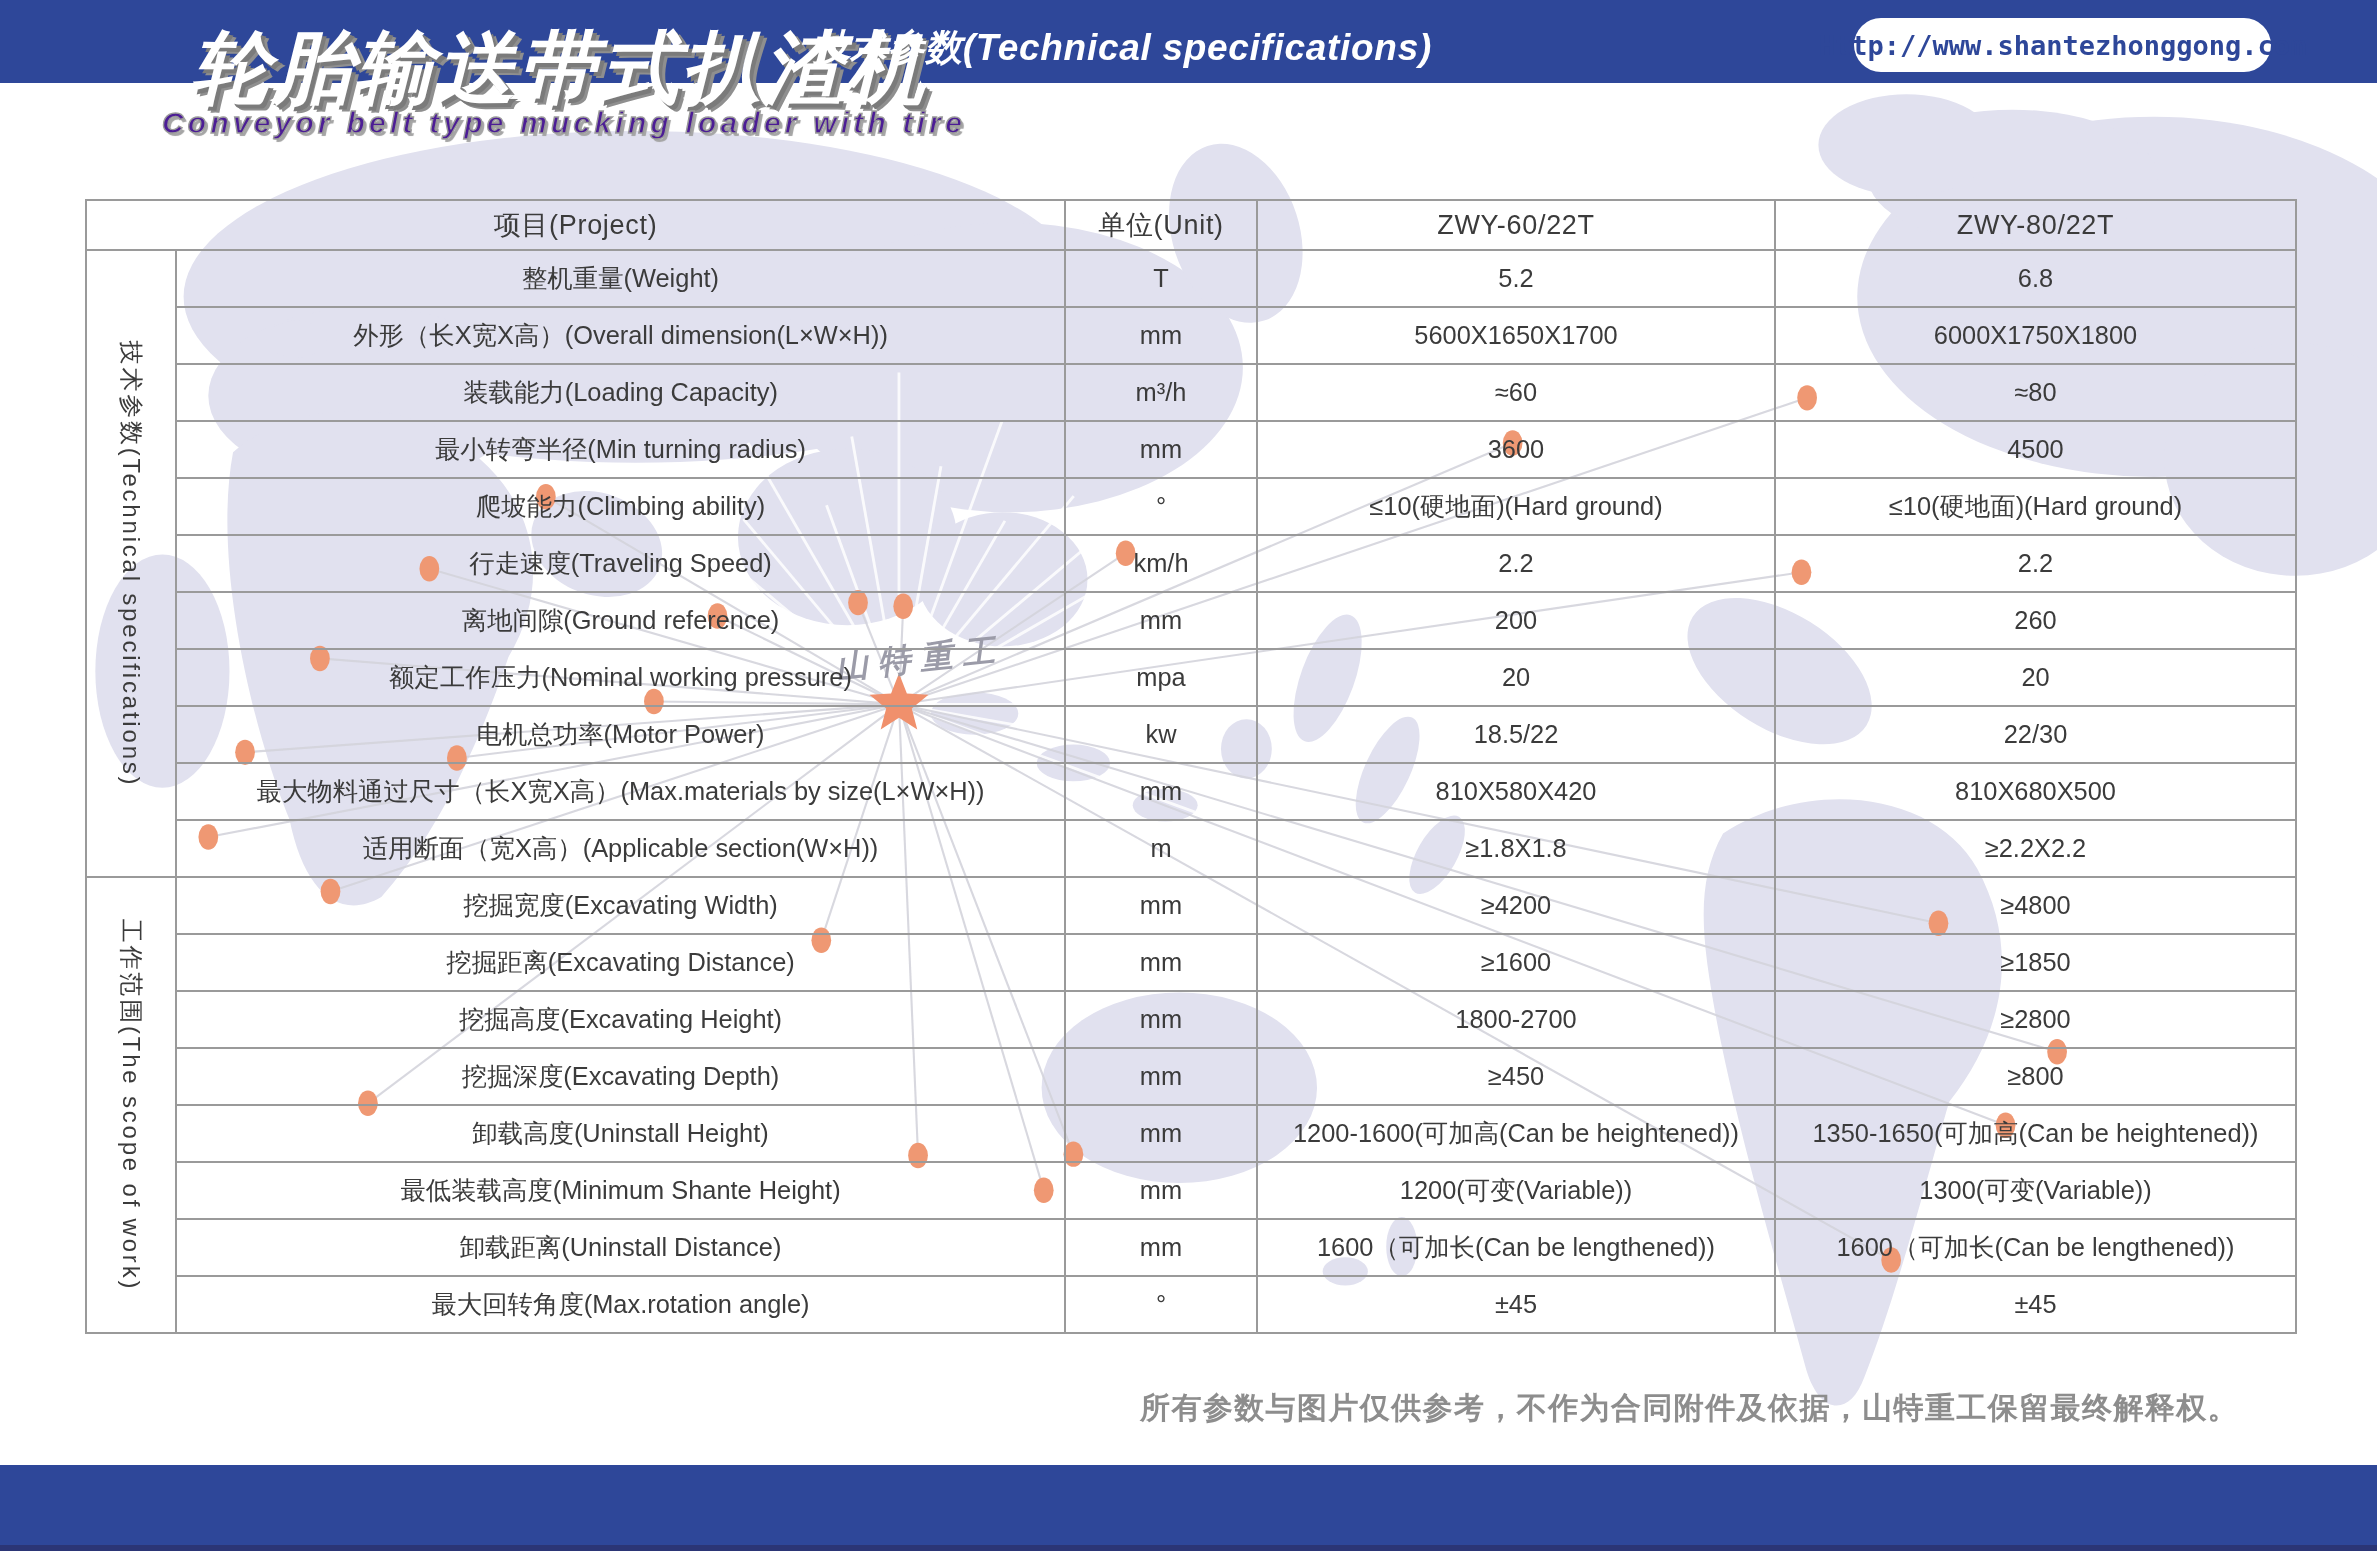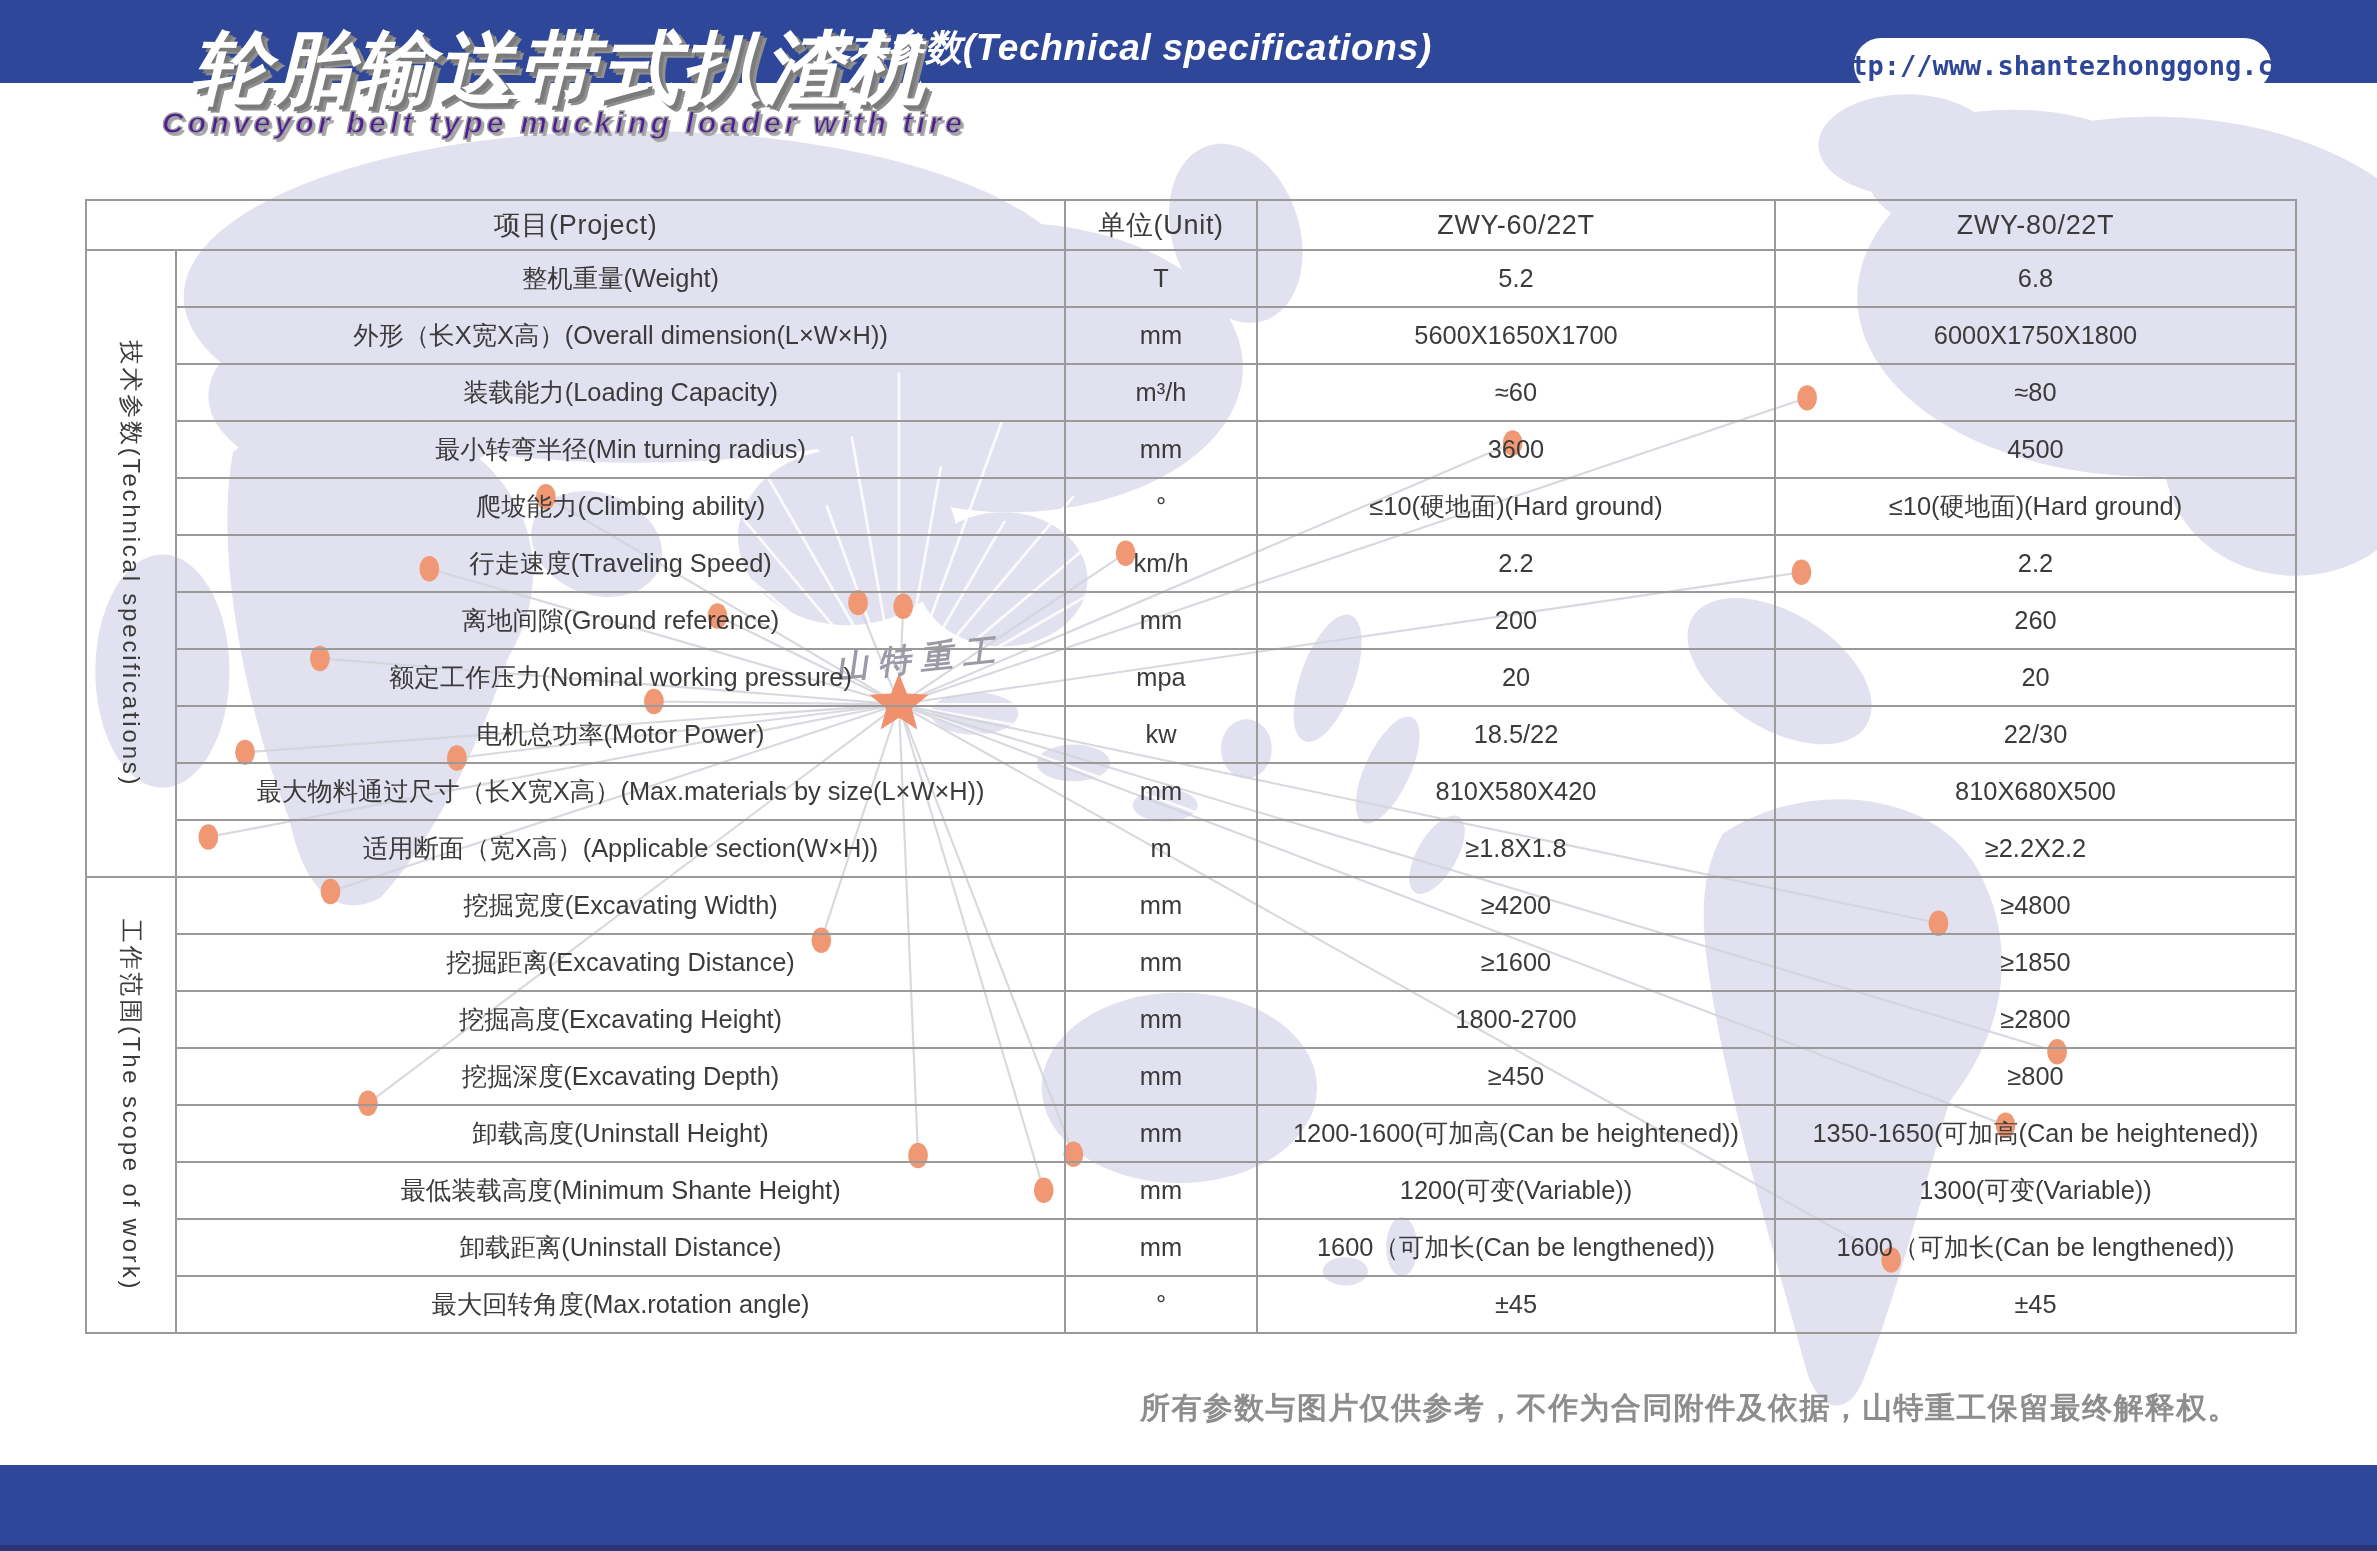--- a/index.html
+++ b/index.html
@@ -19,21 +19,21 @@
     position:absolute;left:162px;top:106px;z-index:4;
     font-size:30px;font-weight:bold;font-style:italic;color:#4c1d95;letter-spacing:4.2px;white-space:nowrap;
     -webkit-text-stroke:1.4px #9a9a9a;text-shadow:2.8px 2.8px 0.7px #a5a5a5;
   }
   .section-heading{
     position:absolute;left:812px;top:22.6px;z-index:4;
     font-size:37px;font-weight:bold;font-style:italic;color:#fff;white-space:nowrap;letter-spacing:0.7px;
   }
   .url-box{
     position:absolute;left:1854px;top:18.4px;width:417px;height:54px;z-index:4;
-    background:#fff;border-radius:27px;display:flex;align-items:center;justify-content:center;margin-top:20px;
+    background:#fff;border-radius:27px;display:flex;align-items:center;justify-content:center;
   }
   .url-box span{
     font-family:"DejaVu Sans Mono","Liberation Mono",monospace;
     font-size:27px;font-weight:bold;color:var(--brand-blue,#2e4799);white-space:nowrap;
   }
   
   .bg-svg{position:absolute;left:0;top:0;z-index:1;}
   .map-shape{fill:var(--map,#e1e1ef);}
   .ray{stroke:#ffffff;stroke-width:4;opacity:.85;}
   .connector{stroke:#d4d4dc;stroke-width:3;opacity:.9;}

